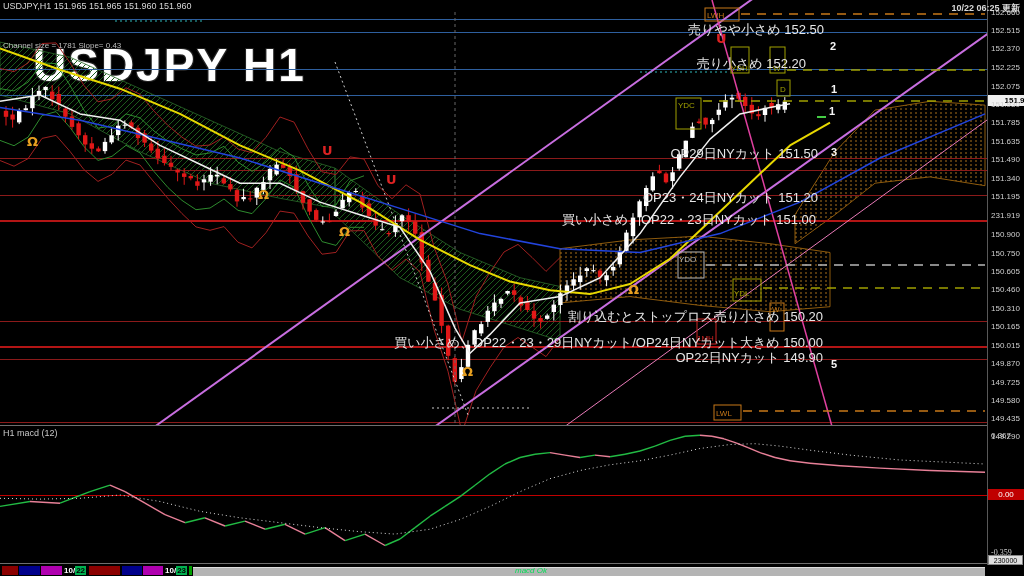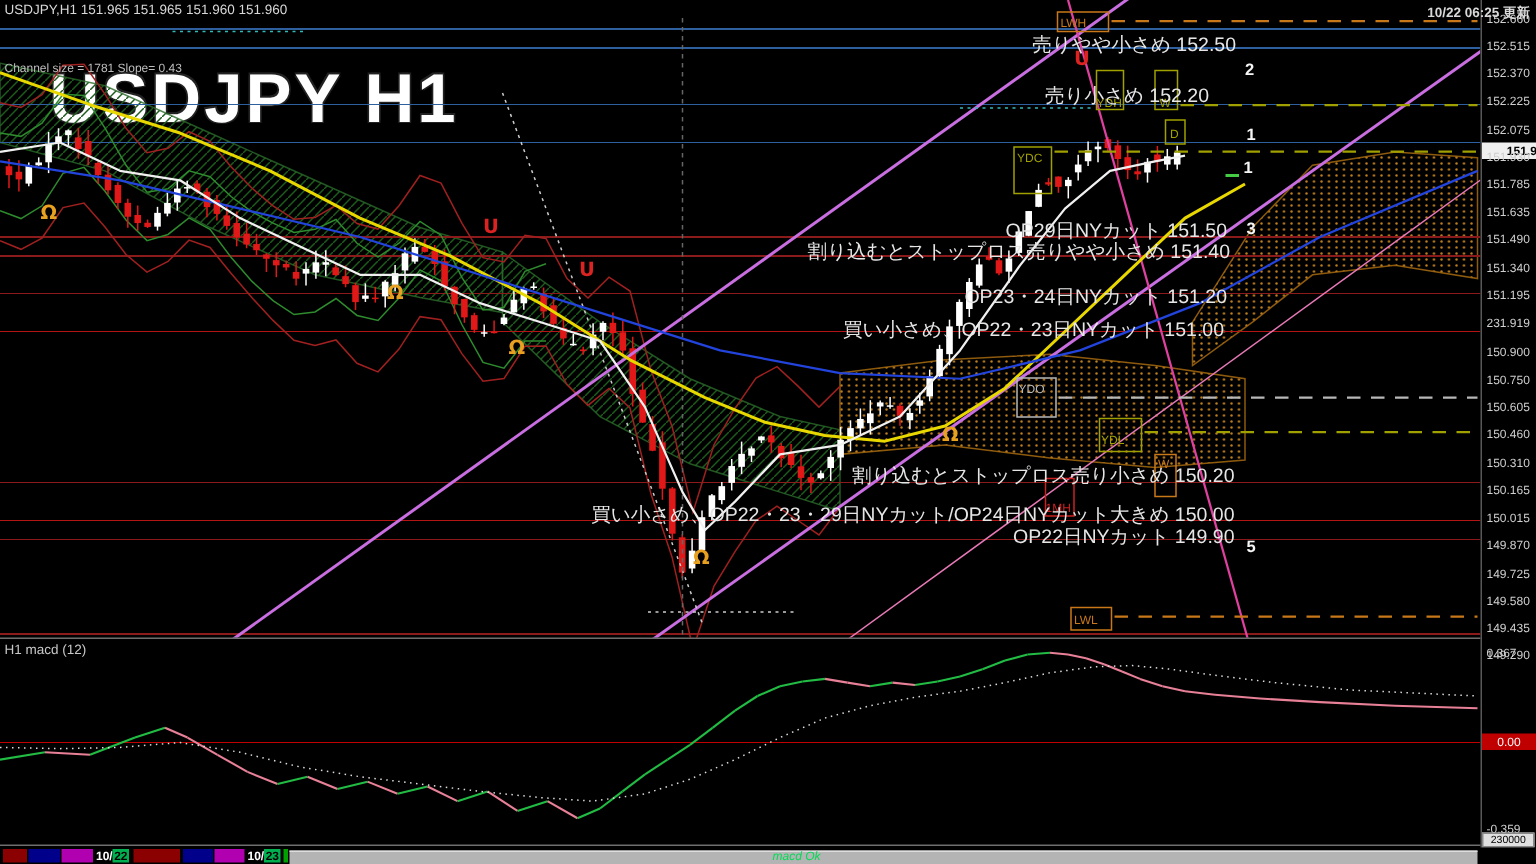--- a/index.html
+++ b/index.html
@@ -414,42 +414,41 @@
       <line x1="840" y1="40.7" x2="880" y2="43.1" stroke="#e88098" stroke-width="1.4"></line>
       <line x1="880" y1="43.1" x2="930" y2="45.5" stroke="#e88098" stroke-width="1.4"></line>
       <line x1="930" y1="45.5" x2="985" y2="47.2" stroke="#e88098" stroke-width="1.4"></line>
       <polyline points="0,73.3 40,74.1 80,73.3 120,70.0 160,76.5 200,86.3 240,92.8 280,97.7 320,102.6 360,106.7 395,109.1 430,104.2 460,94.5 490,81.4 520,66.7 550,53.7 580,45.5 610,39.8 640,35.8 670,30.1 700,23.5 730,19.5 755,18.7 780,21.1 810,25.2 850,30.1 900,35.0 985,39.0" fill="none" stroke="#dddddd" stroke-width="1" stroke-dasharray="1 3"></polyline>
     </svg>
 
   <div id="overlay">
       <div class="anno" style="right: 200px; top: 21px;">売りやや小さめ 152.50</div>
       <div class="anno" style="right: 218px; top: 55px;">売り小さめ 152.20</div>
       <div class="anno" style="right: 206px; top: 145px;">OP29日NYカット 151.50</div>
-      <div class="anno" style="right: 204px; top: 159px;">割り込むとストップロス売りやや小さめ 151.40</div>
       <div class="anno" style="right: 206px; top: 189px;">OP23・24日NYカット 151.20</div>
       <div class="anno" style="right: 208px; top: 211px;">買い小さめ、OP22・23日NYカット 151.00</div>
       <div class="anno" style="right: 201px; top: 308px;">割り込むとストップロス売り小さめ 150.20</div>
       <div class="anno" style="right: 201px; top: 334px;">買い小さめ、OP22・23・29日NYカット/OP24日NYカット大きめ 150.00</div>
       <div class="anno" style="right: 201px; top: 349px;">OP22日NYカット 149.90</div>
     </div>
 
   <div class="toptext" style="left:3px;top:1px;">USDJPY,H1  151.965 151.965 151.960 151.960</div>
   <div class="toptext" style="left:3px;top:41px;font-size:8px;color:#bdbdbd;">Channel size = 1781  Slope= 0.43</div>
   <div class="toptext" style="right:4px;top:2px;text-align:left;z-index:6;font-weight:bold;">10/22 06:25 更新</div>
 
   <div id="ind-label">H1 macd (12)</div>
 
   <div class="sep" style="top:425px;"></div>
   <div class="sep" style="top:563px;"></div>
 
   <div id="axis">
     <div class="pricebox" style="top:95px;">151.960</div>
     <div class="tick" style="top:431px;">0.367</div>
     <div class="zerobox" style="top:489px;">0.00</div>
-    <div class="tick" style="top:548px;">-0.359</div>
+    <div class="tick" style="top:548px;font-family:Liberation Serif, serif;">-0.359</div>
     <div class="botbox" style="top:555px;">230000</div>
   <div class="tick" style="top: 7.84px;">152.660</div>
       <div class="tick" style="top: 26.11px;">152.515</div>
       <div class="tick" style="top: 44.38px;">152.370</div>
       <div class="tick" style="top: 62.65px;">152.225</div>
       <div class="tick" style="top: 81.55px; text-align: center;">152.075</div>
       <div class="tick" style="top: 99.82px;">151.930</div>
       <div class="tick" style="top: 118.09px;">151.785</div>
       <div class="tick" style="top: 136.99px;">151.635</div>
       <div class="tick" style="top: 155.26px;">151.490</div>

